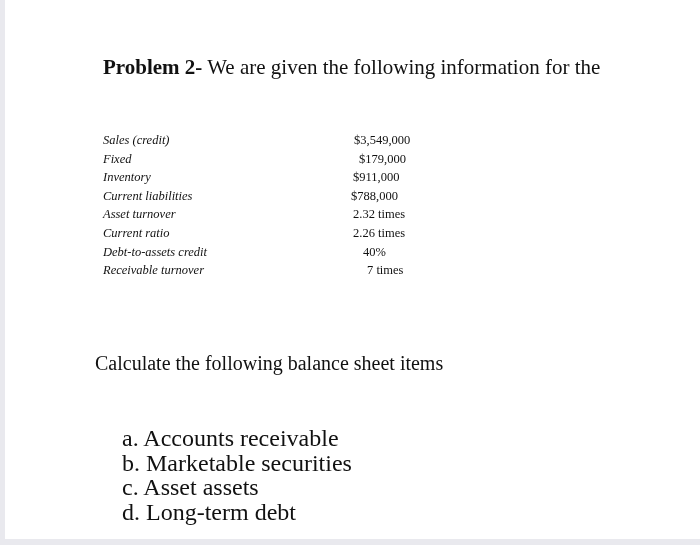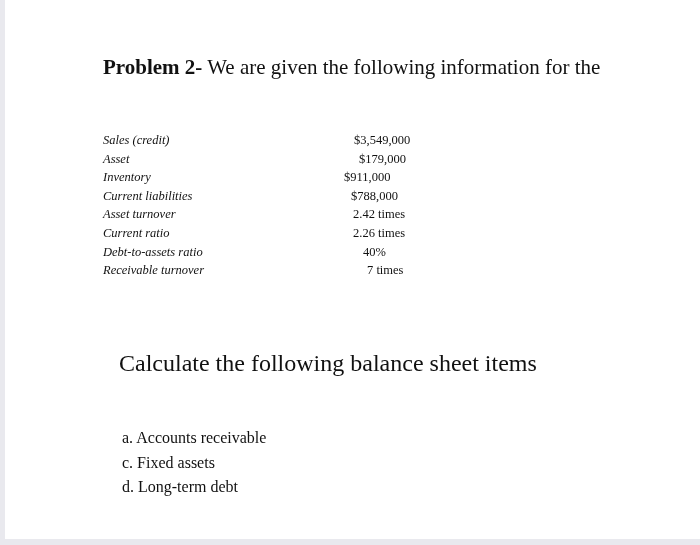--- a/index.html
+++ b/index.html
@@ -21,77 +21,78 @@
     .title b { font-weight: bold; }
     .tbl { position: absolute; left: 98px; top: 131px; }
     .row { position: relative; height: 18.6px; font-size: 12.5px; line-height: 18.6px; }
     .row .lbl { position: absolute; left: 0; white-space: nowrap; font-style: italic; }
     .row .val { position: absolute; white-space: nowrap; margin-left: 19px; }
     .para {
       position: absolute; left: 98px; top: 281px; width: 540px;
       font-size: 20px; line-height: 24px;
     }
     .calc {
-      position: absolute; left: 114px; top: 351px;
-      font-size: 24px; line-height: 24px; font-family: Liberation Serif, serif;
+      position: absolute; left: 90px; top: 351px;
+      font-size: 20px; line-height: 24px; font-family: Liberation Serif, serif;
     }
     .items {
       position: absolute; left: 117px; top: 426px;
-      font-size: 16px; line-height: 24.5px;
+      font-size: 24px; line-height: 24.5px;
     }
     .items div { white-space: nowrap; }
   </style>
 </head>
 <body>
 
 <div class="page">
 
   <div class="title">
     <div><b>Problem 2-</b><span> We are given the following information for the</span></div>
   </div>
 
   <div class="tbl">
     <div class="row">
       <span class="lbl">Sales (credit)</span>
       <span class="val" style="left:232px">$3,549,000</span>
     </div>
     <div class="row">
-      <span class="lbl">Asset</span>
+      <span class="lbl">Fixed</span>
       <span class="val" style="left:237px">$179,000</span>
     </div>
     <div class="row">
       <span class="lbl">Inventory</span>
-      <span class="val" style="left:222px">$911,000</span>
+      <span class="val" style="left:231px">$911,000</span>
     </div>
     <div class="row">
       <span class="lbl">Current liabilities</span>
       <span class="val" style="left:229px">$788,000</span>
     </div>
     <div class="row">
       <span class="lbl">Asset turnover</span>
-      <span class="val" style="left:231px">2.42 times</span>
+      <span class="val" style="left:231px">2.32 times</span>
     </div>
     <div class="row">
       <span class="lbl">Current ratio</span>
       <span class="val" style="left:231px">2.26 times</span>
     </div>
     <div class="row">
-      <span class="lbl">Debt-to-assets ratio</span>
+      <span class="lbl">Debt-to-assets credit</span>
       <span class="val" style="left:241px">40%</span>
     </div>
     <div class="row">
       <span class="lbl">Receivable turnover</span>
       <span class="val" style="left:245px">7 times</span>
     </div>
   </div>
 
   <div class="para">
   </div>
 
   <div class="calc">Calculate the following balance sheet items</div>
 
   <div class="items">
     <div>a. Accounts receivable</div>
-    <div>c. Fixed assets</div>
+    <div>b. Marketable securities</div>
+    <div>c. Asset assets</div>
     <div>d. Long-term debt</div>
   </div>
 
 </div>
 
 </body></html>

